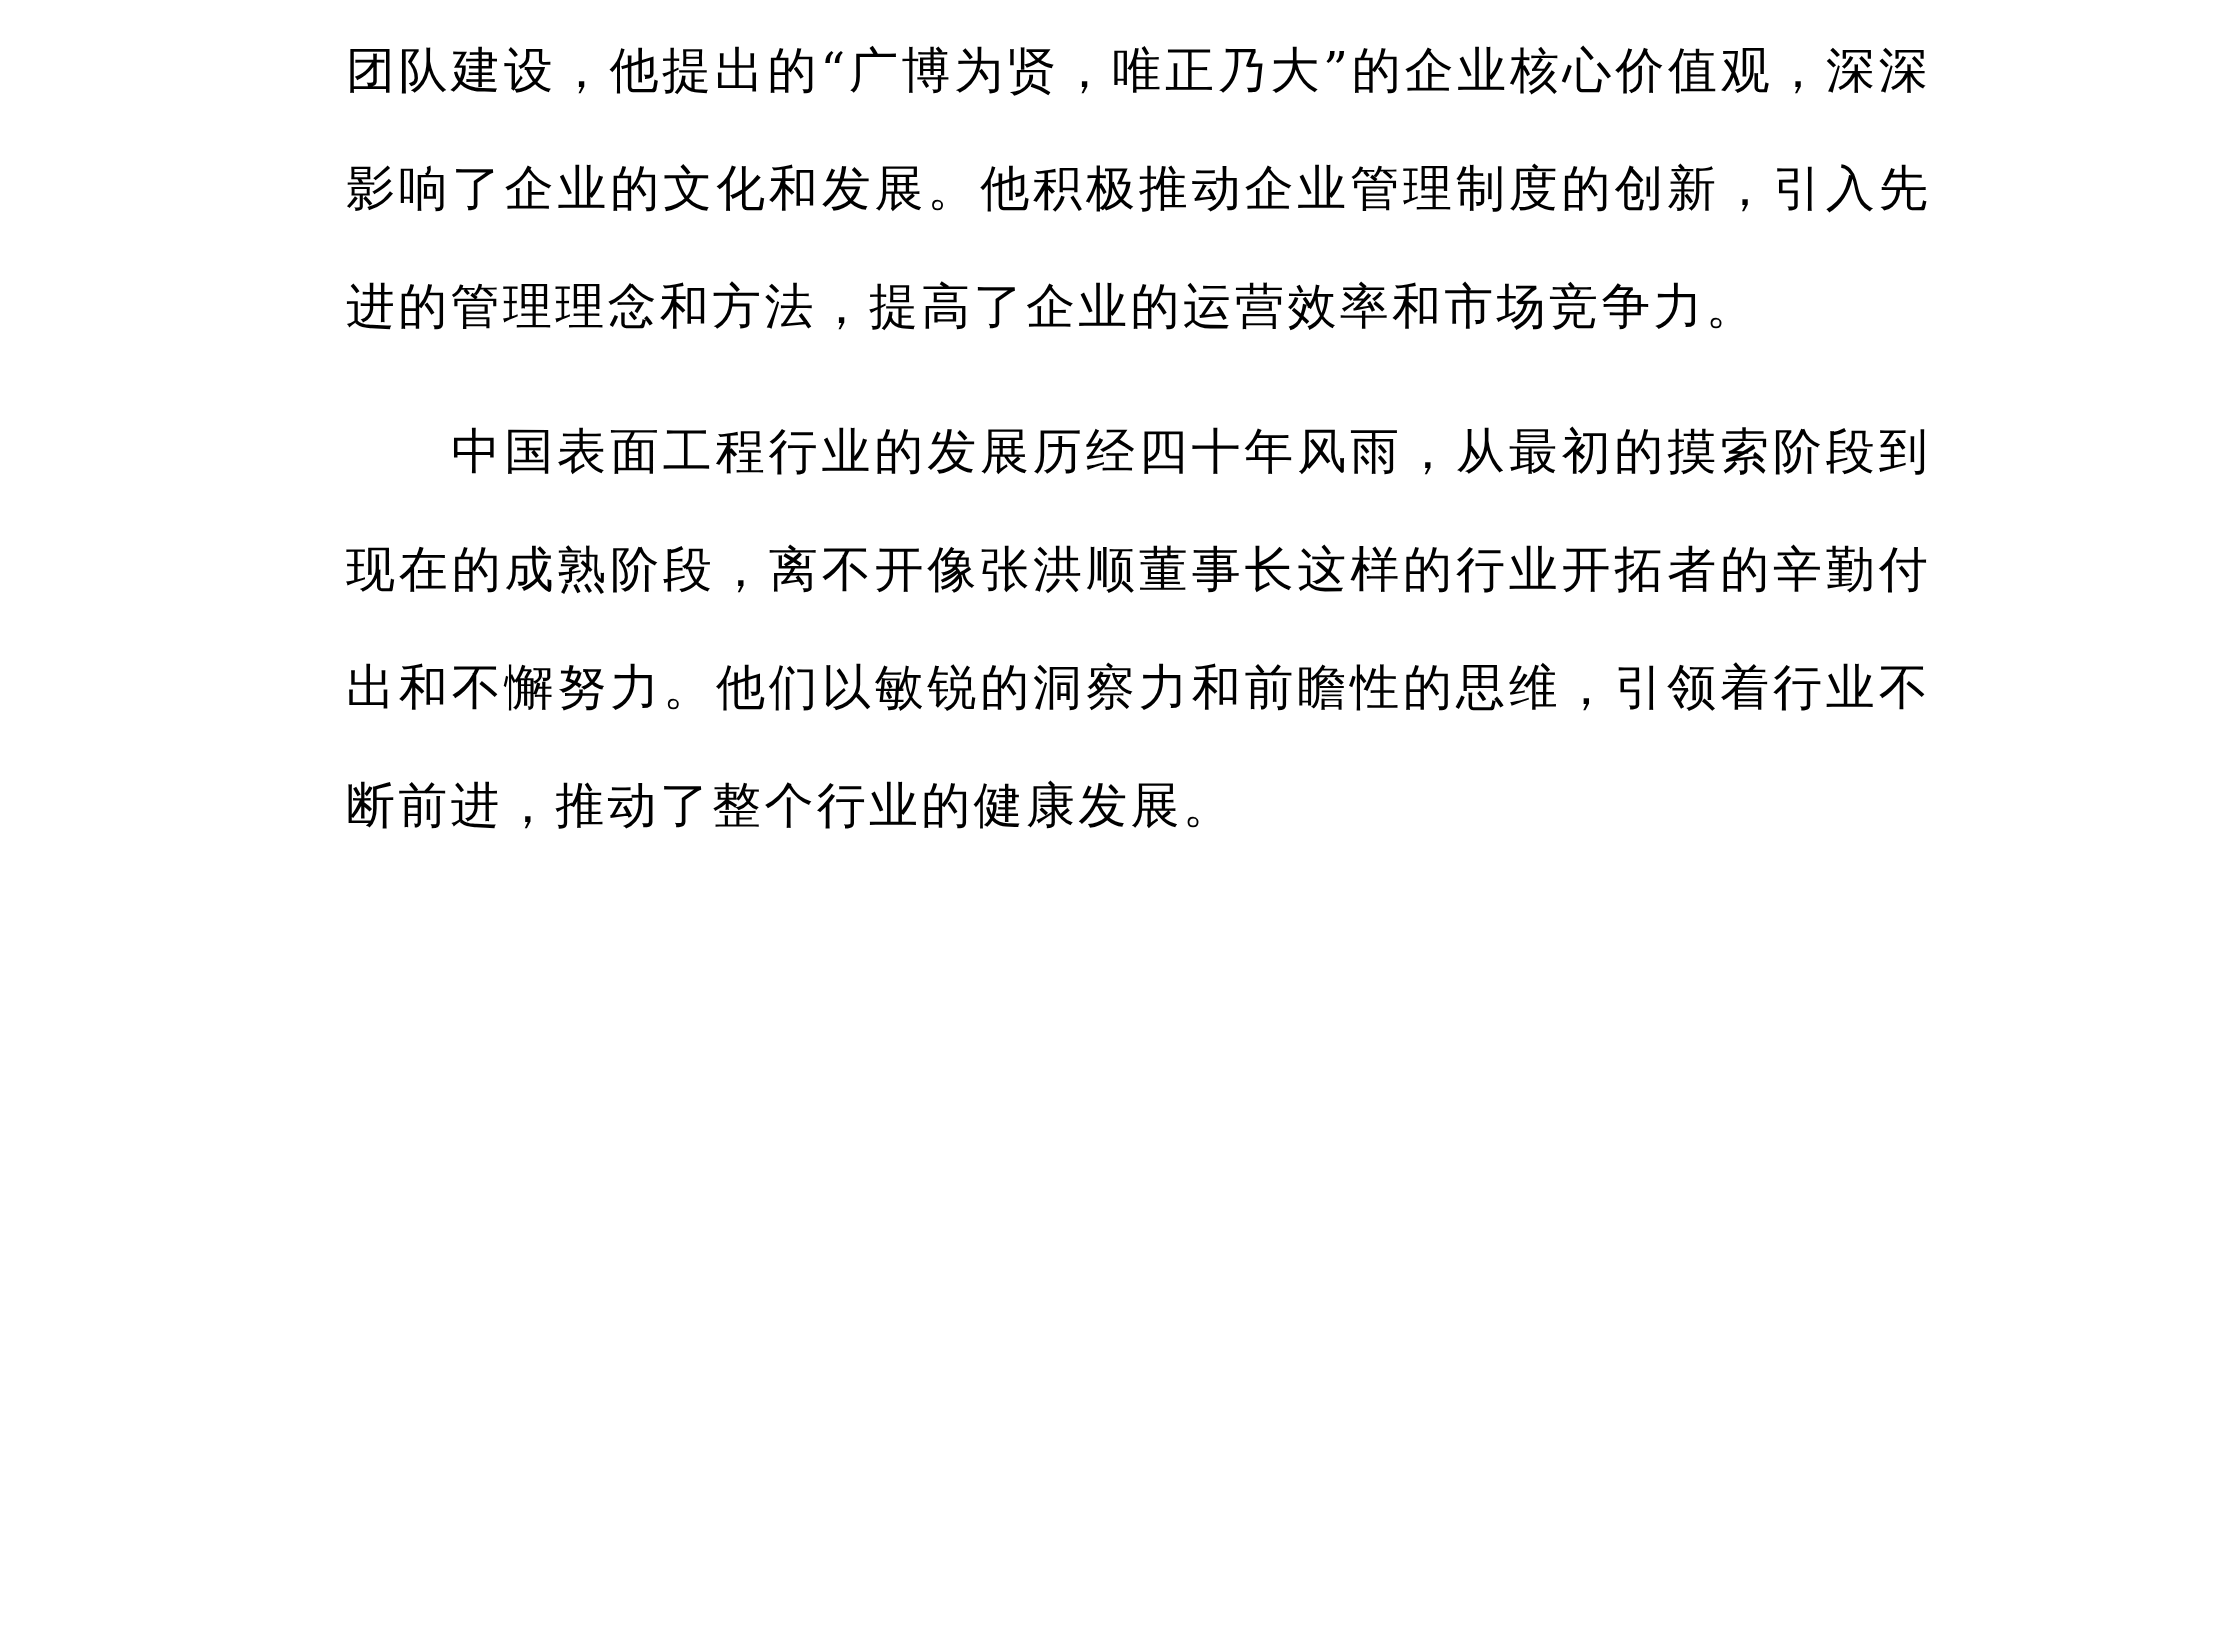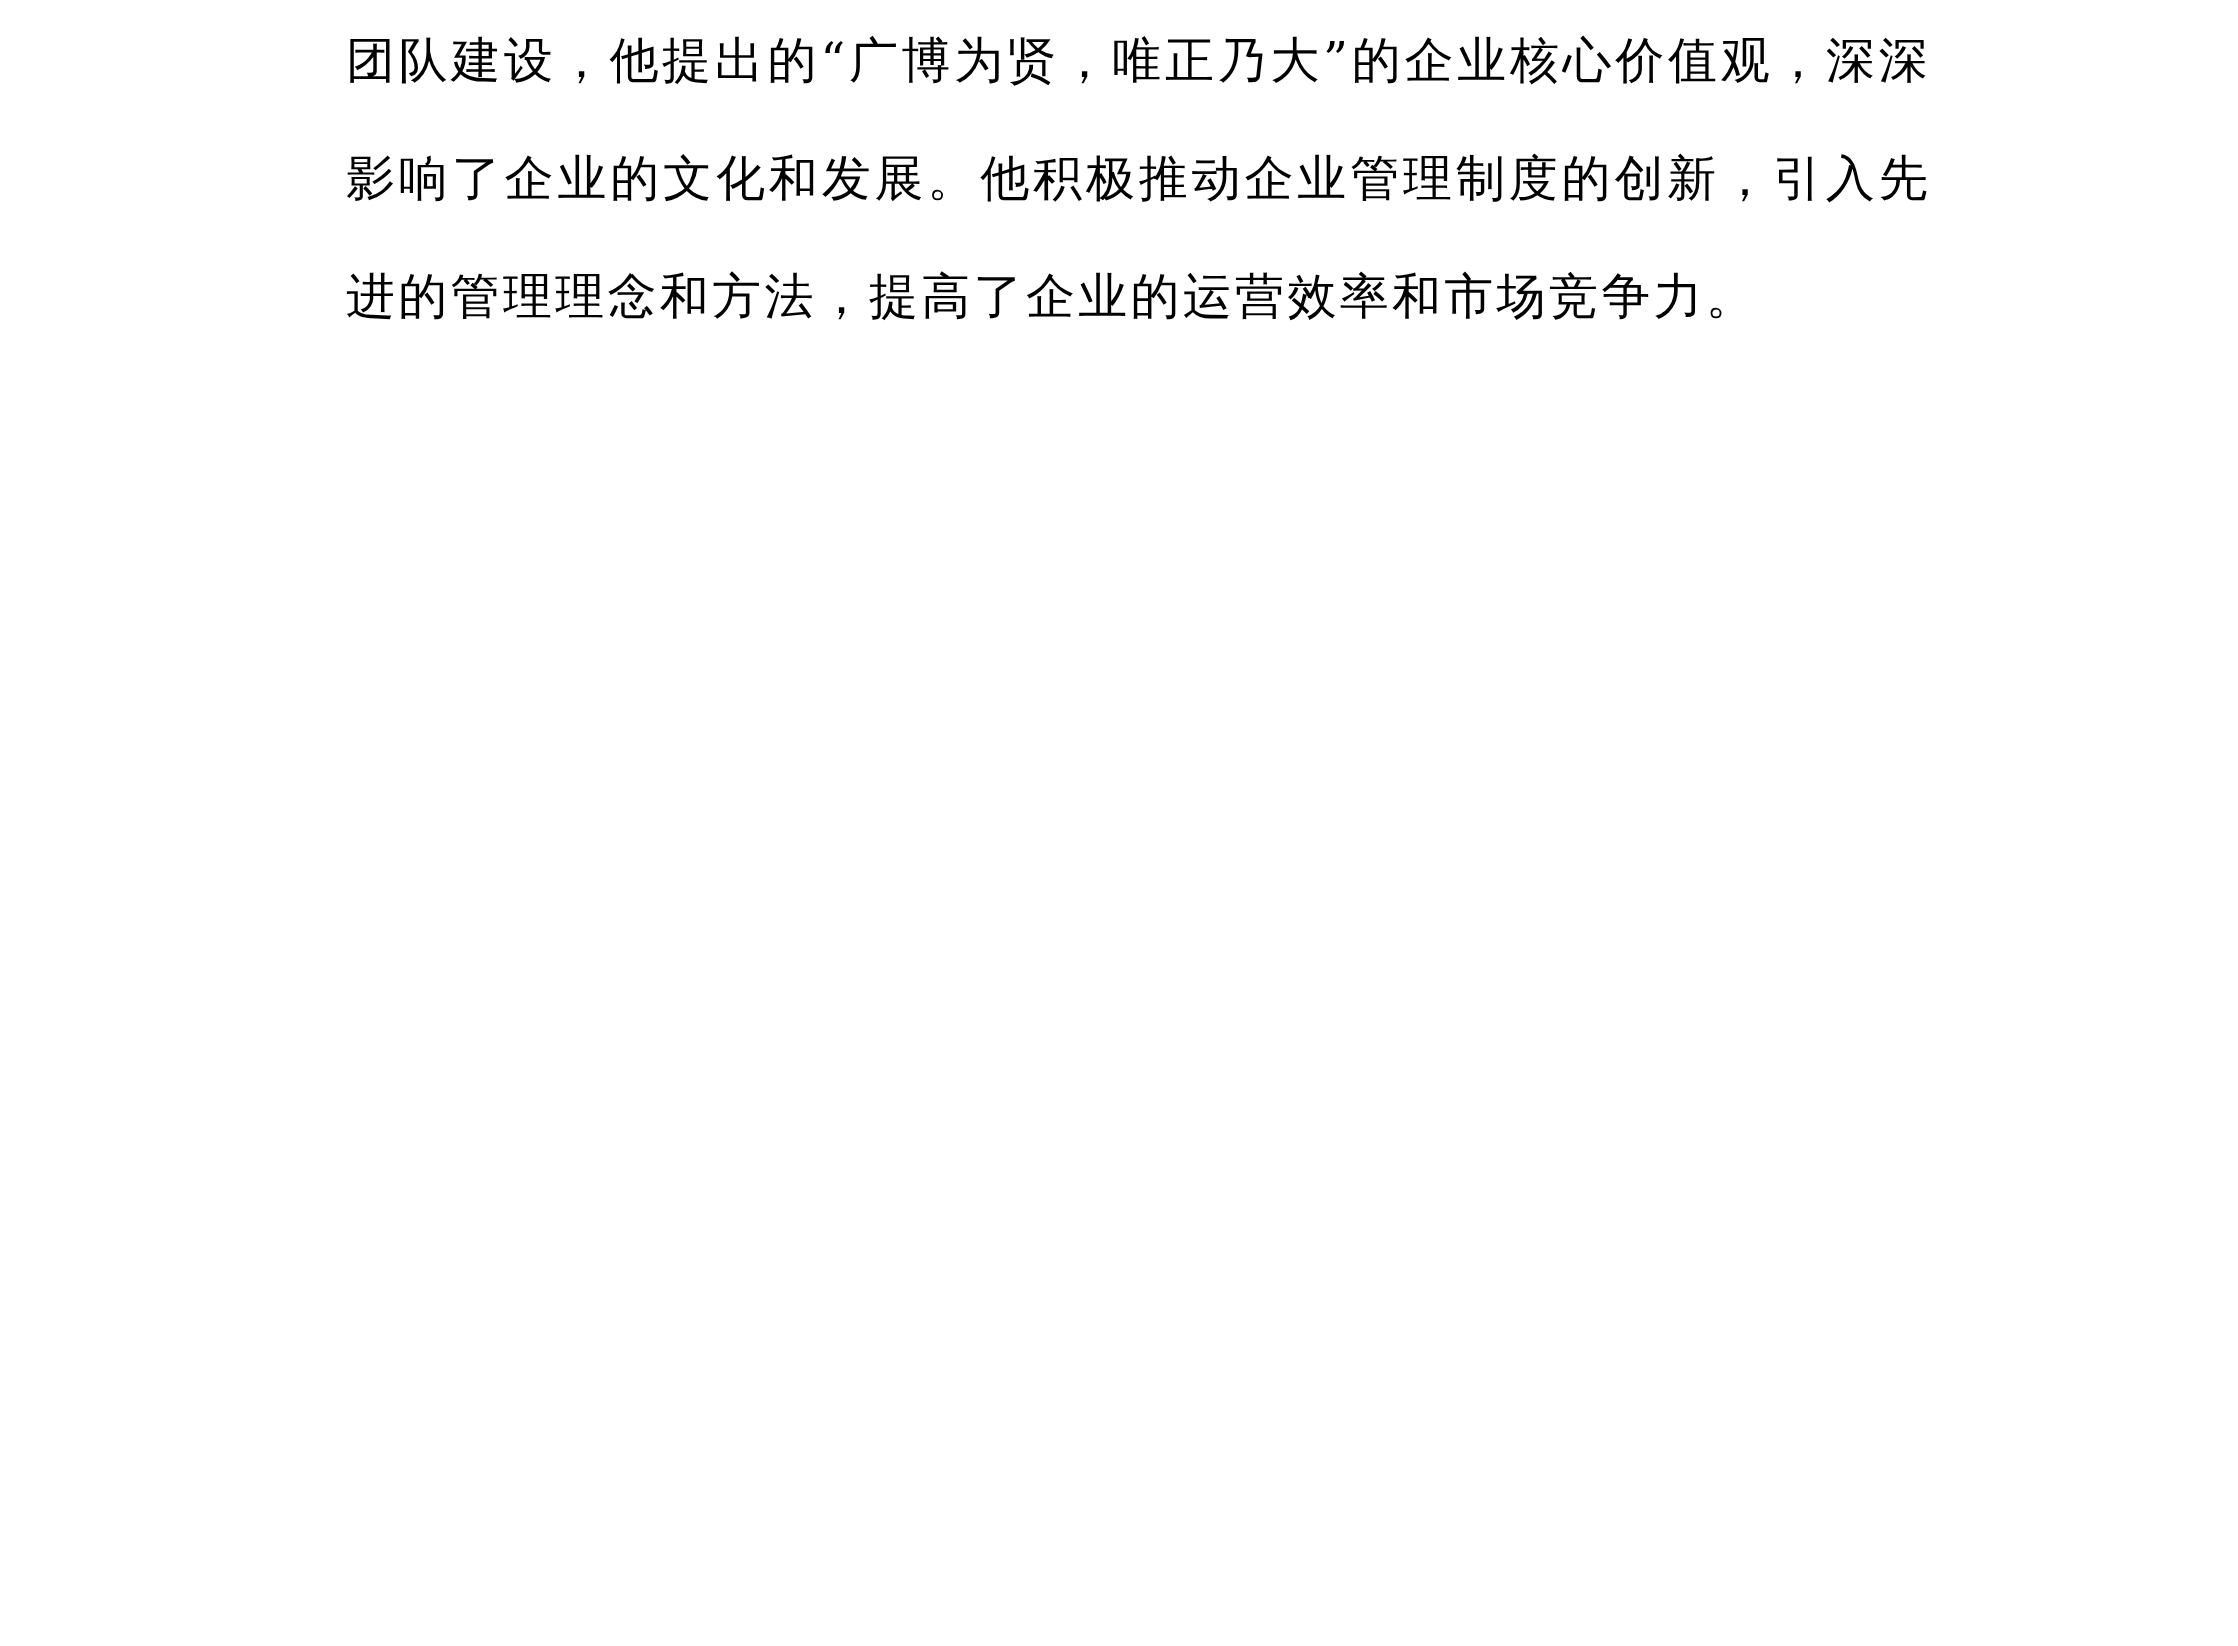--- a/index.html
+++ b/index.html
@@ -6,21 +6,21 @@
     margin: 0;
     padding: 0;
     background: #ffffff;
   }
   .page {
     position: relative;
     width: 2239px;
     height: 1647px;
     background: #ffffff;
     box-sizing: border-box;
-    padding: 2px 308px 0 346px;
+    padding: 12px 308px 0 346px;
     overflow: hidden;
     font-family: "DejaVu Serif", "Liberation Serif", serif;
     color: #000000;
   }
   .para {
     margin: 0 0 27px 0;
     font-size: 49px;
     line-height: 118px;
     letter-spacing: 3.3px;
     text-align: justify;
@@ -31,14 +31,15 @@
   }
   .para.indent {
     text-indent: 2.15em;
   }
 </style>
 </head>
 <body>
 
 <div class="page">
   <p class="para">团队建设，他提出的“广博为贤，唯正乃大”的企业核心价值观，深深影响了企业的文化和发展。他积极推动企业管理制度的创新，引入先进的管理理念和方法，提高了企业的运营效率和市场竞争力。</p>
+  <p class="para indent">中国表面工程行业的发展历经四十年风雨，从最初的摸索阶段到现在的成熟阶段，离不开像张洪顺董事长这样的行业开拓者的辛勤付出和不懈努力。他们以敏锐的洞察力和前瞻性的思维，引领着行业不断前进，推动了整个行业的健康发展。</p>
 </div>
 
 
 </body></html>

